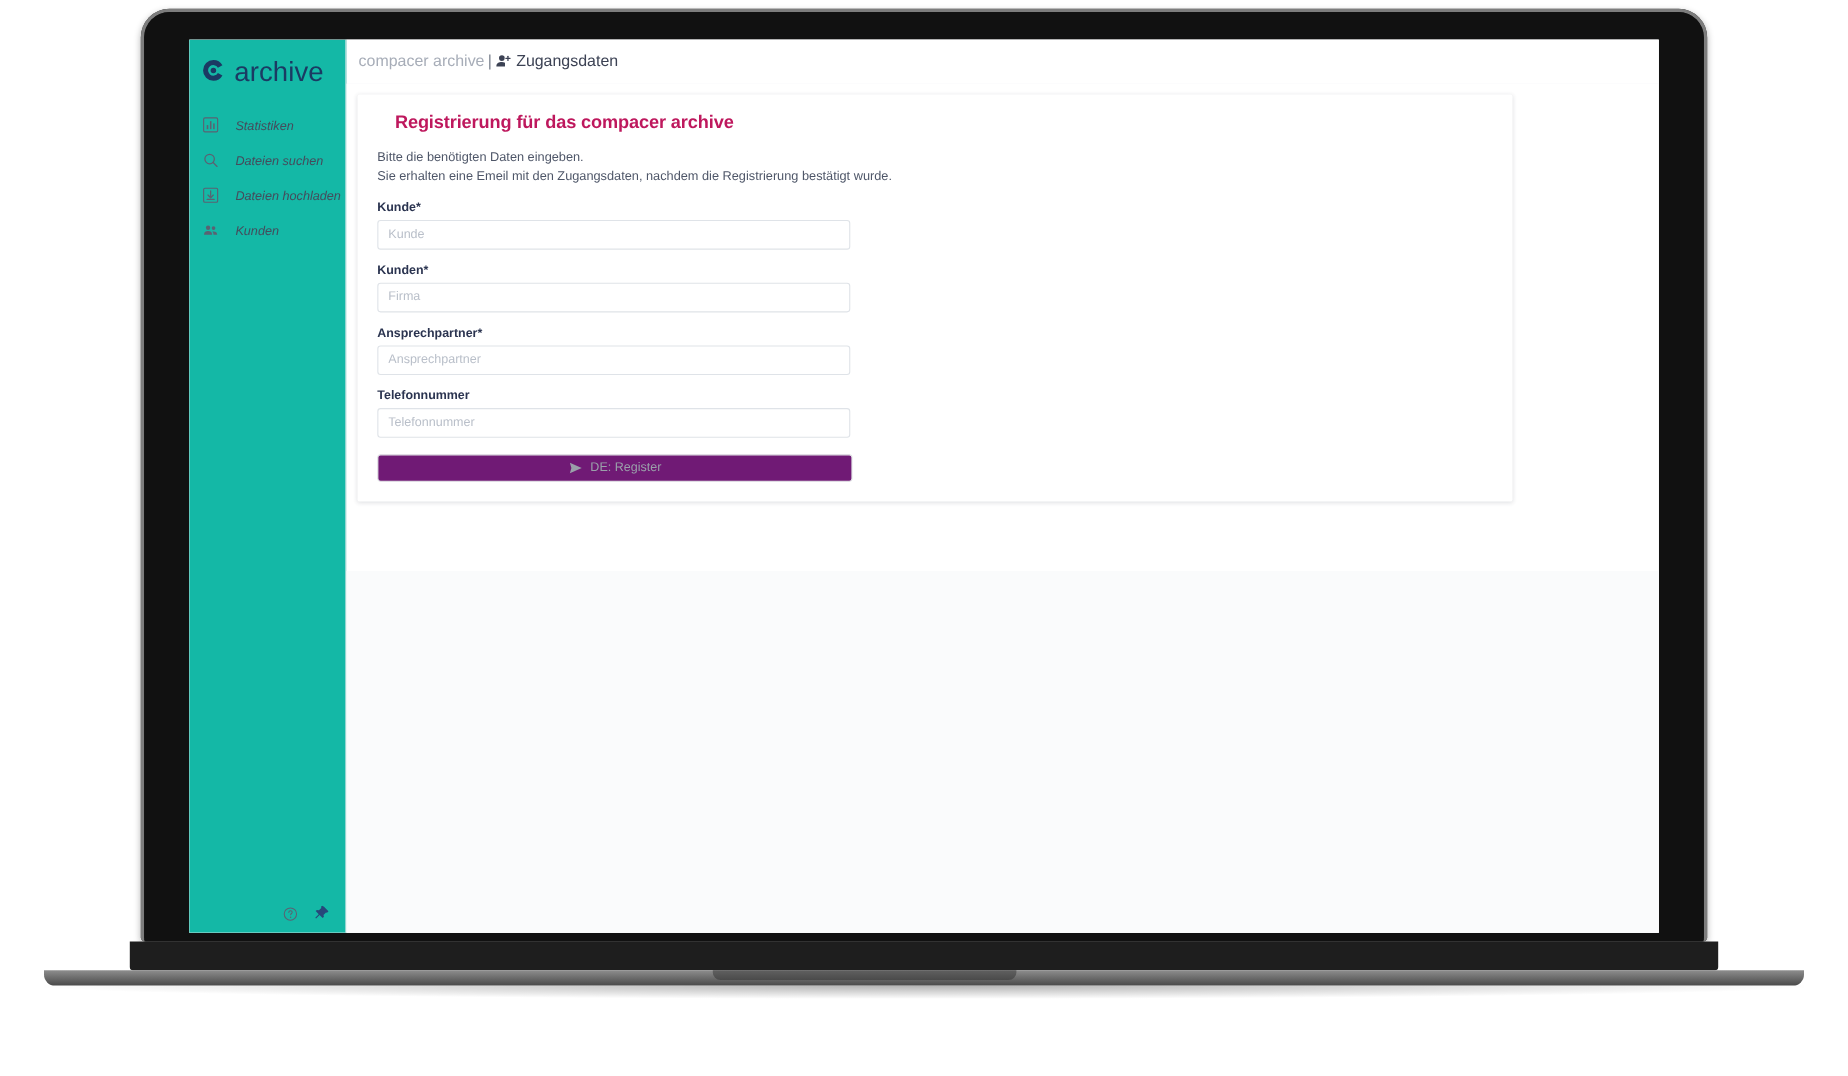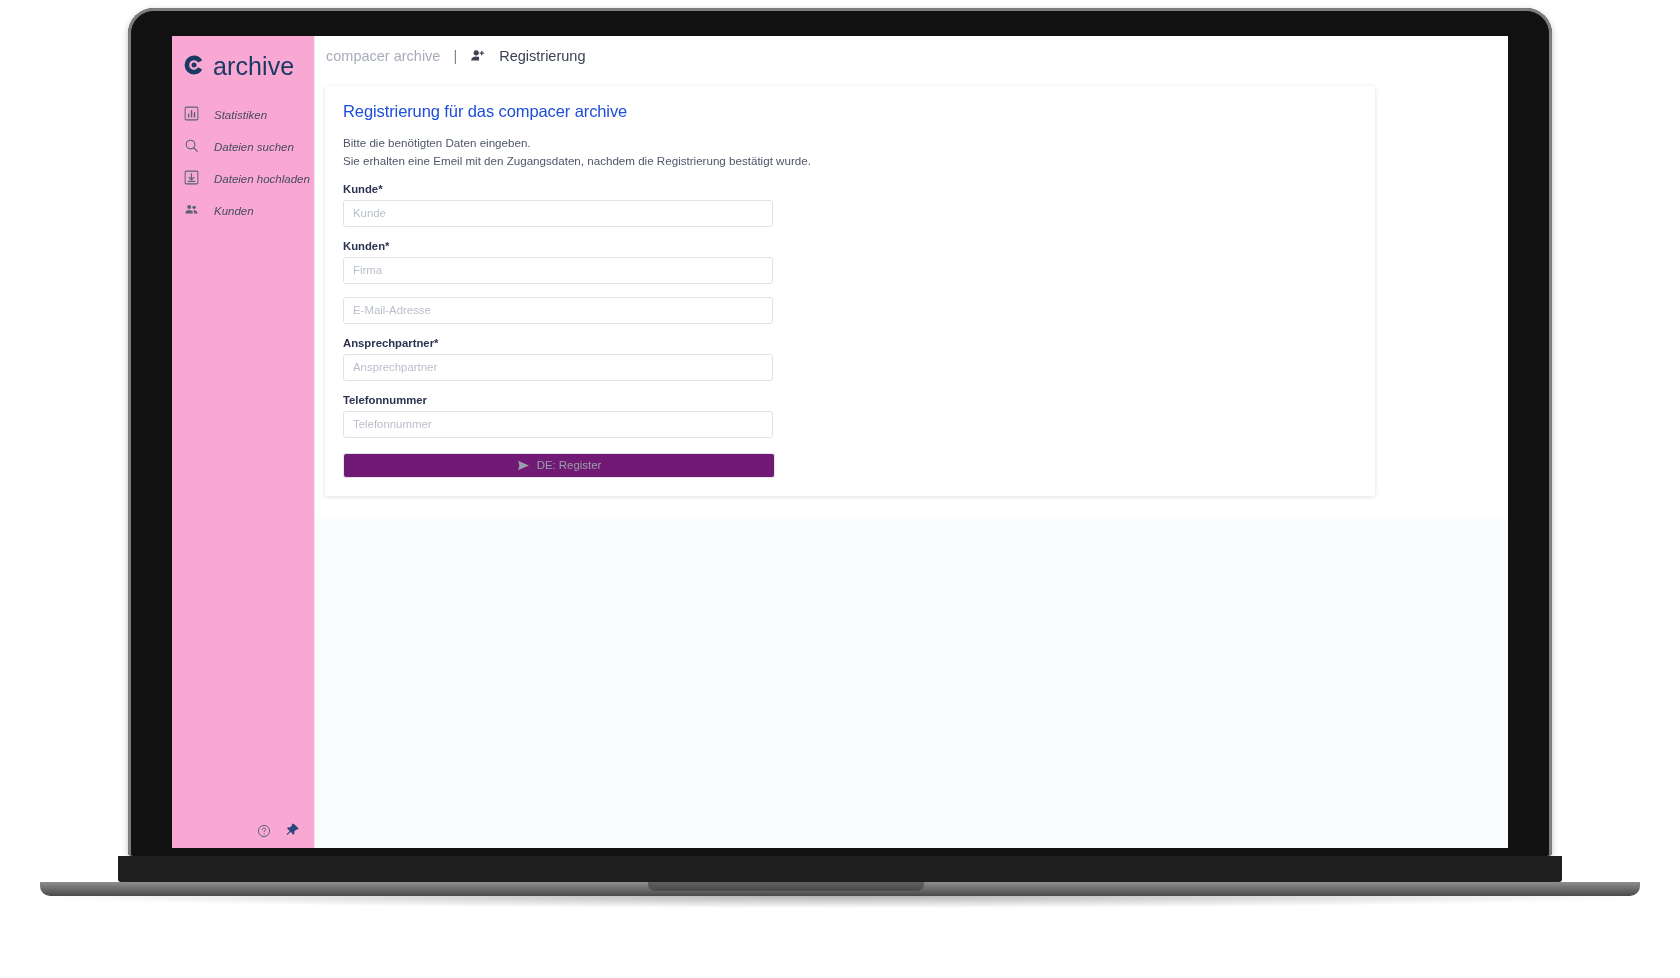--- a/index.html
+++ b/index.html
@@ -104,21 +104,21 @@
     position: absolute;
     inset: 0;
     display: flex;
     background: #ffffff;
   }
 
   
   #sidebar {
     width: 142px;
     min-width: 142px;
-    background: #f9a8d4;
+    background: #14b8a6;
     border-right: 1px solid #e8eaed;
     display: flex;
     flex-direction: column;
     position: relative;
   }
   #brand {
     display: flex;
     align-items: center;
     gap: 7px;
     padding: 16px 0 14px 10px;
@@ -172,21 +172,21 @@
     background: #f2f4f6;
     min-width: 0;
   }
   #topbar {
     height: 40px;
     min-height: 40px;
     background: #ffffff;
     display: flex;
     align-items: center;
     padding-left: 11px;
-    gap: 12px;
+    gap: 2px;
   }
   .crumb-app {
     font-size: 14.5px;
     color: #a7adb8;
     font-weight: 400;
   }
   .crumb-sep {
     font-size: 14.5px;
     color: #7c838f;
     margin: 0 1px;
@@ -209,23 +209,23 @@
     background: #ffffff;
     box-shadow: 0 1px 4px rgba(32,44,66,.14);
     border-radius: 2px;
     padding: 16px 18px 18px 18px;
     width: 1050px;
     box-sizing: border-box;
   }
 
   #card-title {
     font-size: 16.5px;
-    font-weight: normal;
-    color: #1d4ed8;
-    margin: 0 0 13px 0;
+    font-weight: bold;
+    color: #be185d;
+    margin: 0 0 13px 16px;
     letter-spacing: -.1px;
   }
   .intro-line {
     font-size: 11.6px;
     color: #4e5668;
     line-height: 1.55;
   }
 
   .field { margin-top: 13px; }
   .field-label {
@@ -371,21 +371,21 @@
           <span class="crumb-app">compacer archive</span>
           <span class="crumb-sep">|</span>
           <span class="crumb-icon">
             <svg width="16" height="16" viewBox="0 0 18 18" fill="none" aria-hidden="true">
               <circle cx="7" cy="5.4" r="2.9" fill="#3c4254"></circle>
               <path d="M1.4 13.4c0-2.4 2.5-3.9 5.6-3.9 1.2 0 2.3.2 3.2.6v3.9H1.4v-.6Z" fill="#3c4254"></path>
               <rect x="12.6" y="3.0" width="1.3" height="5.4" rx=".55" fill="#3c4254"></rect>
               <rect x="10.55" y="5.05" width="5.4" height="1.3" rx=".55" fill="#3c4254"></rect>
             </svg>
           </span>
-          <span class="crumb-page">Registrierung</span>
+          <span class="crumb-page">Zugangsdaten</span>
         </header>
 
         <div id="content-area">
           <div id="below-card-filler"></div>
 
           <div id="card">
             <h1 id="card-title">Registrierung für das compacer archive</h1>
 
             <div class="intro-line">Bitte die benötigten Daten eingeben.</div>
             <div class="intro-line">Sie erhalten eine Emeil mit den Zugangsdaten, nachdem die Registrierung bestätigt wurde.</div>
@@ -394,21 +394,20 @@
               <label class="field-label">Kunde*</label>
               <input class="field-input" type="text" placeholder="Kunde" style="">
             </div>
 
             <div class="field">
               <label class="field-label">Kunden*</label>
               <input class="field-input" type="text" placeholder="Firma" style="">
             </div>
 
             <div class="field">
-              <input class="field-input" type="text" placeholder="E-Mail-Adresse" style="">
             </div>
 
             <div class="field">
               <label class="field-label">Ansprechpartner*</label>
               <input class="field-input" type="text" placeholder="Ansprechpartner" style="">
             </div>
 
             <div class="field">
               <label class="field-label">Telefonnummer</label>
               <input class="field-input" type="text" placeholder="Telefonnummer" style="">

